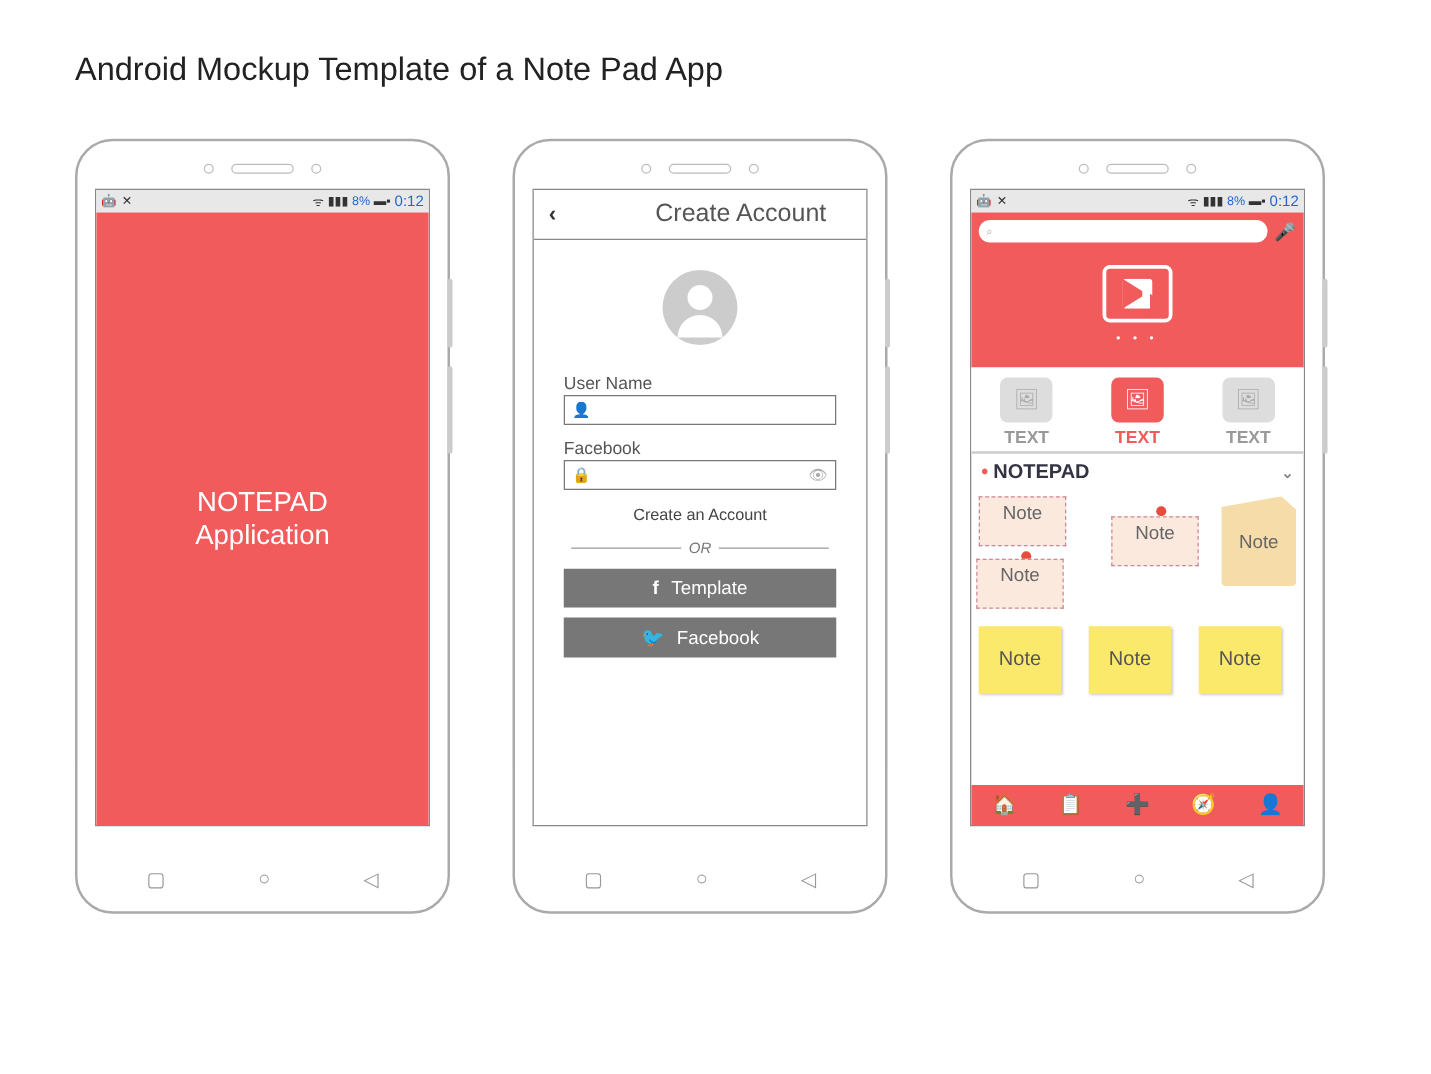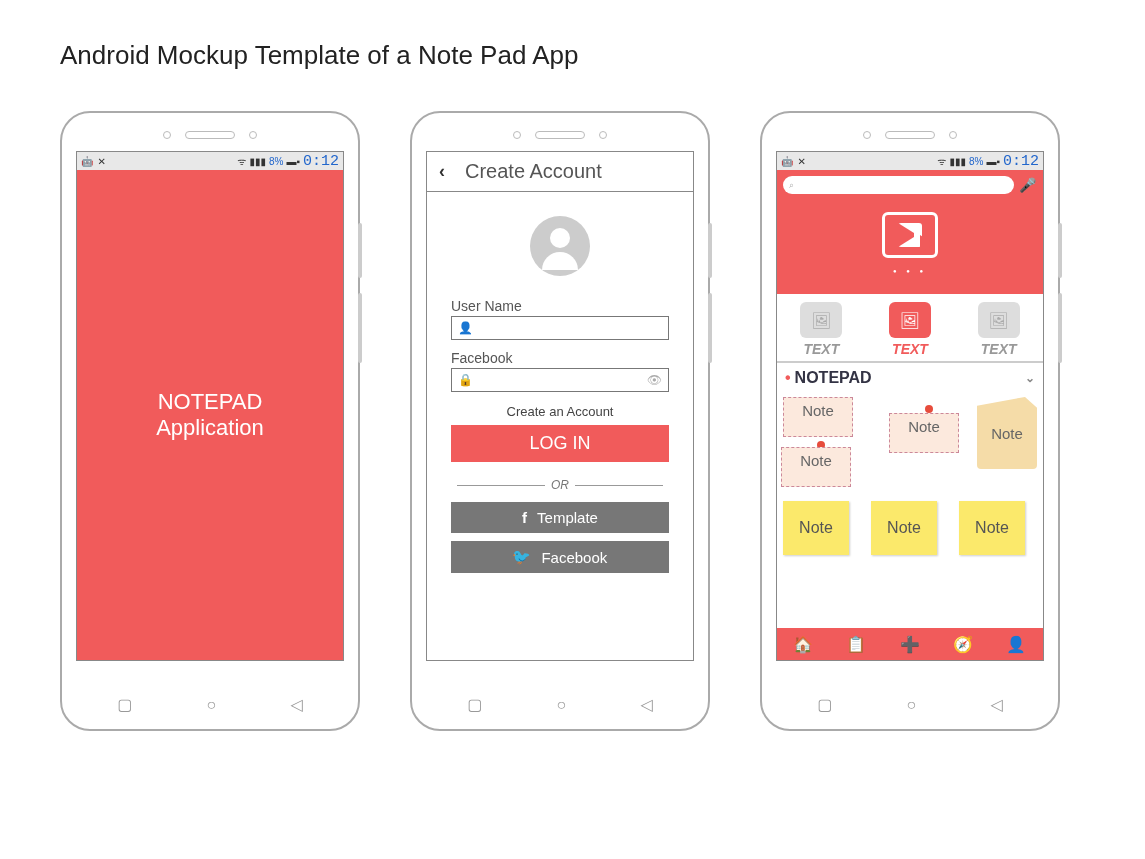--- a/index.html
+++ b/index.html
@@ -15,21 +15,21 @@
 .side-btn.b2 { top: 180px; height: 70px; }
 .screen { width: 268px; height: 510px; border: 1px solid #888; background: #fff; display: flex; flex-direction: column; overflow: hidden; }
 .nav-bar { position: absolute; bottom: 15px; width: 260px; display: flex; justify-content: space-around; align-items: center; }
 .nav-icon { font-size: 16px; color: #999; }
 .status-bar { height: 18px; background: #e8e8e8; display: flex; align-items: center; padding: 0 4px; font-size: 10px; color: #333; }
 .status-left { display: flex; gap: 4px; align-items: center; }
 .status-right { margin-left: auto; display: flex; gap: 3px; align-items: center; }
 .splash { flex: 1; background: #f15b5b; display: flex; flex-direction: column; align-items: center; justify-content: center; color: #fff; font-size: 22px; text-align: center; }
 .ca-header { padding: 8px 12px; border-bottom: 1px solid #888; display: flex; align-items: center; }
 .ca-back { font-size: 18px; font-weight: bold; color: #333; margin-right: 20px; }
-.ca-title { font-size: 20px; color: #555; flex:1; text-align:left; margin-right:20px;}
+.ca-title { font-size: 20px; color: #555; flex:1; text-align:right; margin-right:20px;}
 .ca-body { padding: 10px 24px; display: flex; flex-direction: column; }
 .avatar { width: 60px; height: 60px; border-radius: 50%; background: #ccc; margin: 14px auto 22px; position: relative; }
 .avatar::before { content: ""; position: absolute; top: 12px; left: 20px; width: 20px; height: 20px; background: #fff; border-radius: 50%; }
 .avatar::after { content: ""; position: absolute; bottom: 6px; left: 12px; width: 36px; height: 18px; background: #fff; border-radius: 18px 18px 0 0; }
 .field-label { font-size: 14px; color: #555; margin-bottom: 2px; }
 .text-input { border: 1px solid #777; height: 24px; padding: 0 6px; font-size: 12px; color: #aaa; display: flex; align-items: center; margin-bottom: 10px; }
 .text-input.pw { justify-content: space-between; }
 .create-link { font-size: 13px; color: #444; text-align: center; margin: 2px 0 6px; }
 .login-btn { background: #f15b5b; color: #fff; text-align: center; padding: 8px 0; font-size: 18px; margin-bottom: 10px; }
 .or-line { display: flex; align-items: center; color: #777; font-size: 12px; margin: 6px 0 10px; font-style: italic; }
@@ -41,34 +41,34 @@
 .search-box { flex: 1; height: 18px; background: #fff; border-radius: 9px; font-size: 9px; color: #aaa; display: flex; align-items: center; padding: 0 6px; }
 .mic { color: #fff; font-size: 14px; }
 .play-box { width: 56px; height: 46px; border: 3px solid #fff; border-radius: 6px; margin: 18px auto 10px; display: flex; align-items: center; justify-content: center; }
 .play-tri { width: 0; height: 0; border-left: 16px solid #f15b5b; border-top: 10px solid transparent; border-bottom: 10px solid transparent; background:#fff; padding:2px 2px 2px 6px; border-radius:3px;}
 .play-in{width:0;height:0;border-left:14px solid #f15b5b;border-top:9px solid transparent;border-bottom:9px solid transparent;}
 .dots-row { text-align: center; color: #fff; font-size: 6px; letter-spacing: 4px; }
 .tabs-row { display: flex; justify-content: space-around; padding: 8px 0 4px; border-bottom: 2px solid #ccc; background:#fff;}
 .tab { display: flex; flex-direction: column; align-items: center; gap: 3px; }
 .tab-icon { width: 42px; height: 36px; background: #ddd; border-radius: 6px; display: flex; align-items: center; justify-content: center; color: #aaa; font-size: 16px; }
 .tab.active .tab-icon { background: #f15b5b; color: #fff; }
-.tab-label { font-size: 14px; font-weight: bold; color: #999; font-style: italic; }
+.tab-label { font-size: 14px; font-weight: bold; color: #999; }
 .tab.active .tab-label { color: #f15b5b; }
 .section-hdr { display: flex; align-items: center; padding: 6px 8px; font-size: 16px; font-weight: bold; color: #334; }
 .section-hdr .bullet { color: #f15b5b; margin-right: 4px; }
 .section-hdr .chev { margin-left: auto; color: #888; font-size: 12px; }
 .notes-area { padding: 4px 8px; position: relative; flex: 1; text-align: center; }
 .paper-note { position: absolute; background: #fce9dd; border: 1px dashed #c89; width: 70px; height: 40px; font-size: 15px; color: #666; padding: 4px 6px; }
 .tag-note { position: absolute; width: 60px; height: 72px; background: #f5dca8; border-radius: 4px; font-size: 15px; color: #666; display: flex; align-items: center; justify-content: center; clip-path: polygon(0 12%, 80% 0, 100% 15%, 100% 100%, 0 100%);}
 .sticky-note { position: absolute; width: 66px; height: 54px; background: #fbe96b; font-size: 16px; color: #555; display: flex; align-items: center; justify-content: center; box-shadow: 1px 1px 2px rgba(0,0,0,0.2); }
 .pin { position: absolute; width: 8px; height: 8px; background: #e74c3c; border-radius: 50%; }
 .bottom-nav { background: #f15b5b; height: 32px; display: flex; align-items: center; justify-content: space-around; color: #fff; font-size: 16px; }
 .bn-icon { display: inline-flex; }
 .pct { color: #2266cc; font-size: 10px; }
-.time { color: #2266cc; font-size: 15px; font-family: Liberation Mono, monospace; }
+.time { color: #2266cc; font-size: 12px; }
 </style>
 </head>
 <body>
 
 <h1 class="page-title">Android Mockup Template of a Note Pad App</h1>
 
 <div class="phones">
 
   <div class="phone">
     <div class="phone-top">
@@ -122,21 +122,20 @@
         <div class="field-label">User Name</div>
         <div class="text-input">
             <span>👤</span>
           </div>
         <div class="field-label">Facebook</div>
         <div class="text-input pw">
           <span>🔒</span>
           <span>👁</span>
         </div>
         <div class="create-link">Create an Account</div>
-        <div class="login-btn">LOG IN</div>
         <div class="or-line">OR</div>
         <div class="social-btn">
           <span class="sico">f</span>
           <span>Template</span>
         </div>
         <div class="social-btn">
           <span class="sico">🐦</span>
           <span>Facebook</span>
         </div>
       </div>

